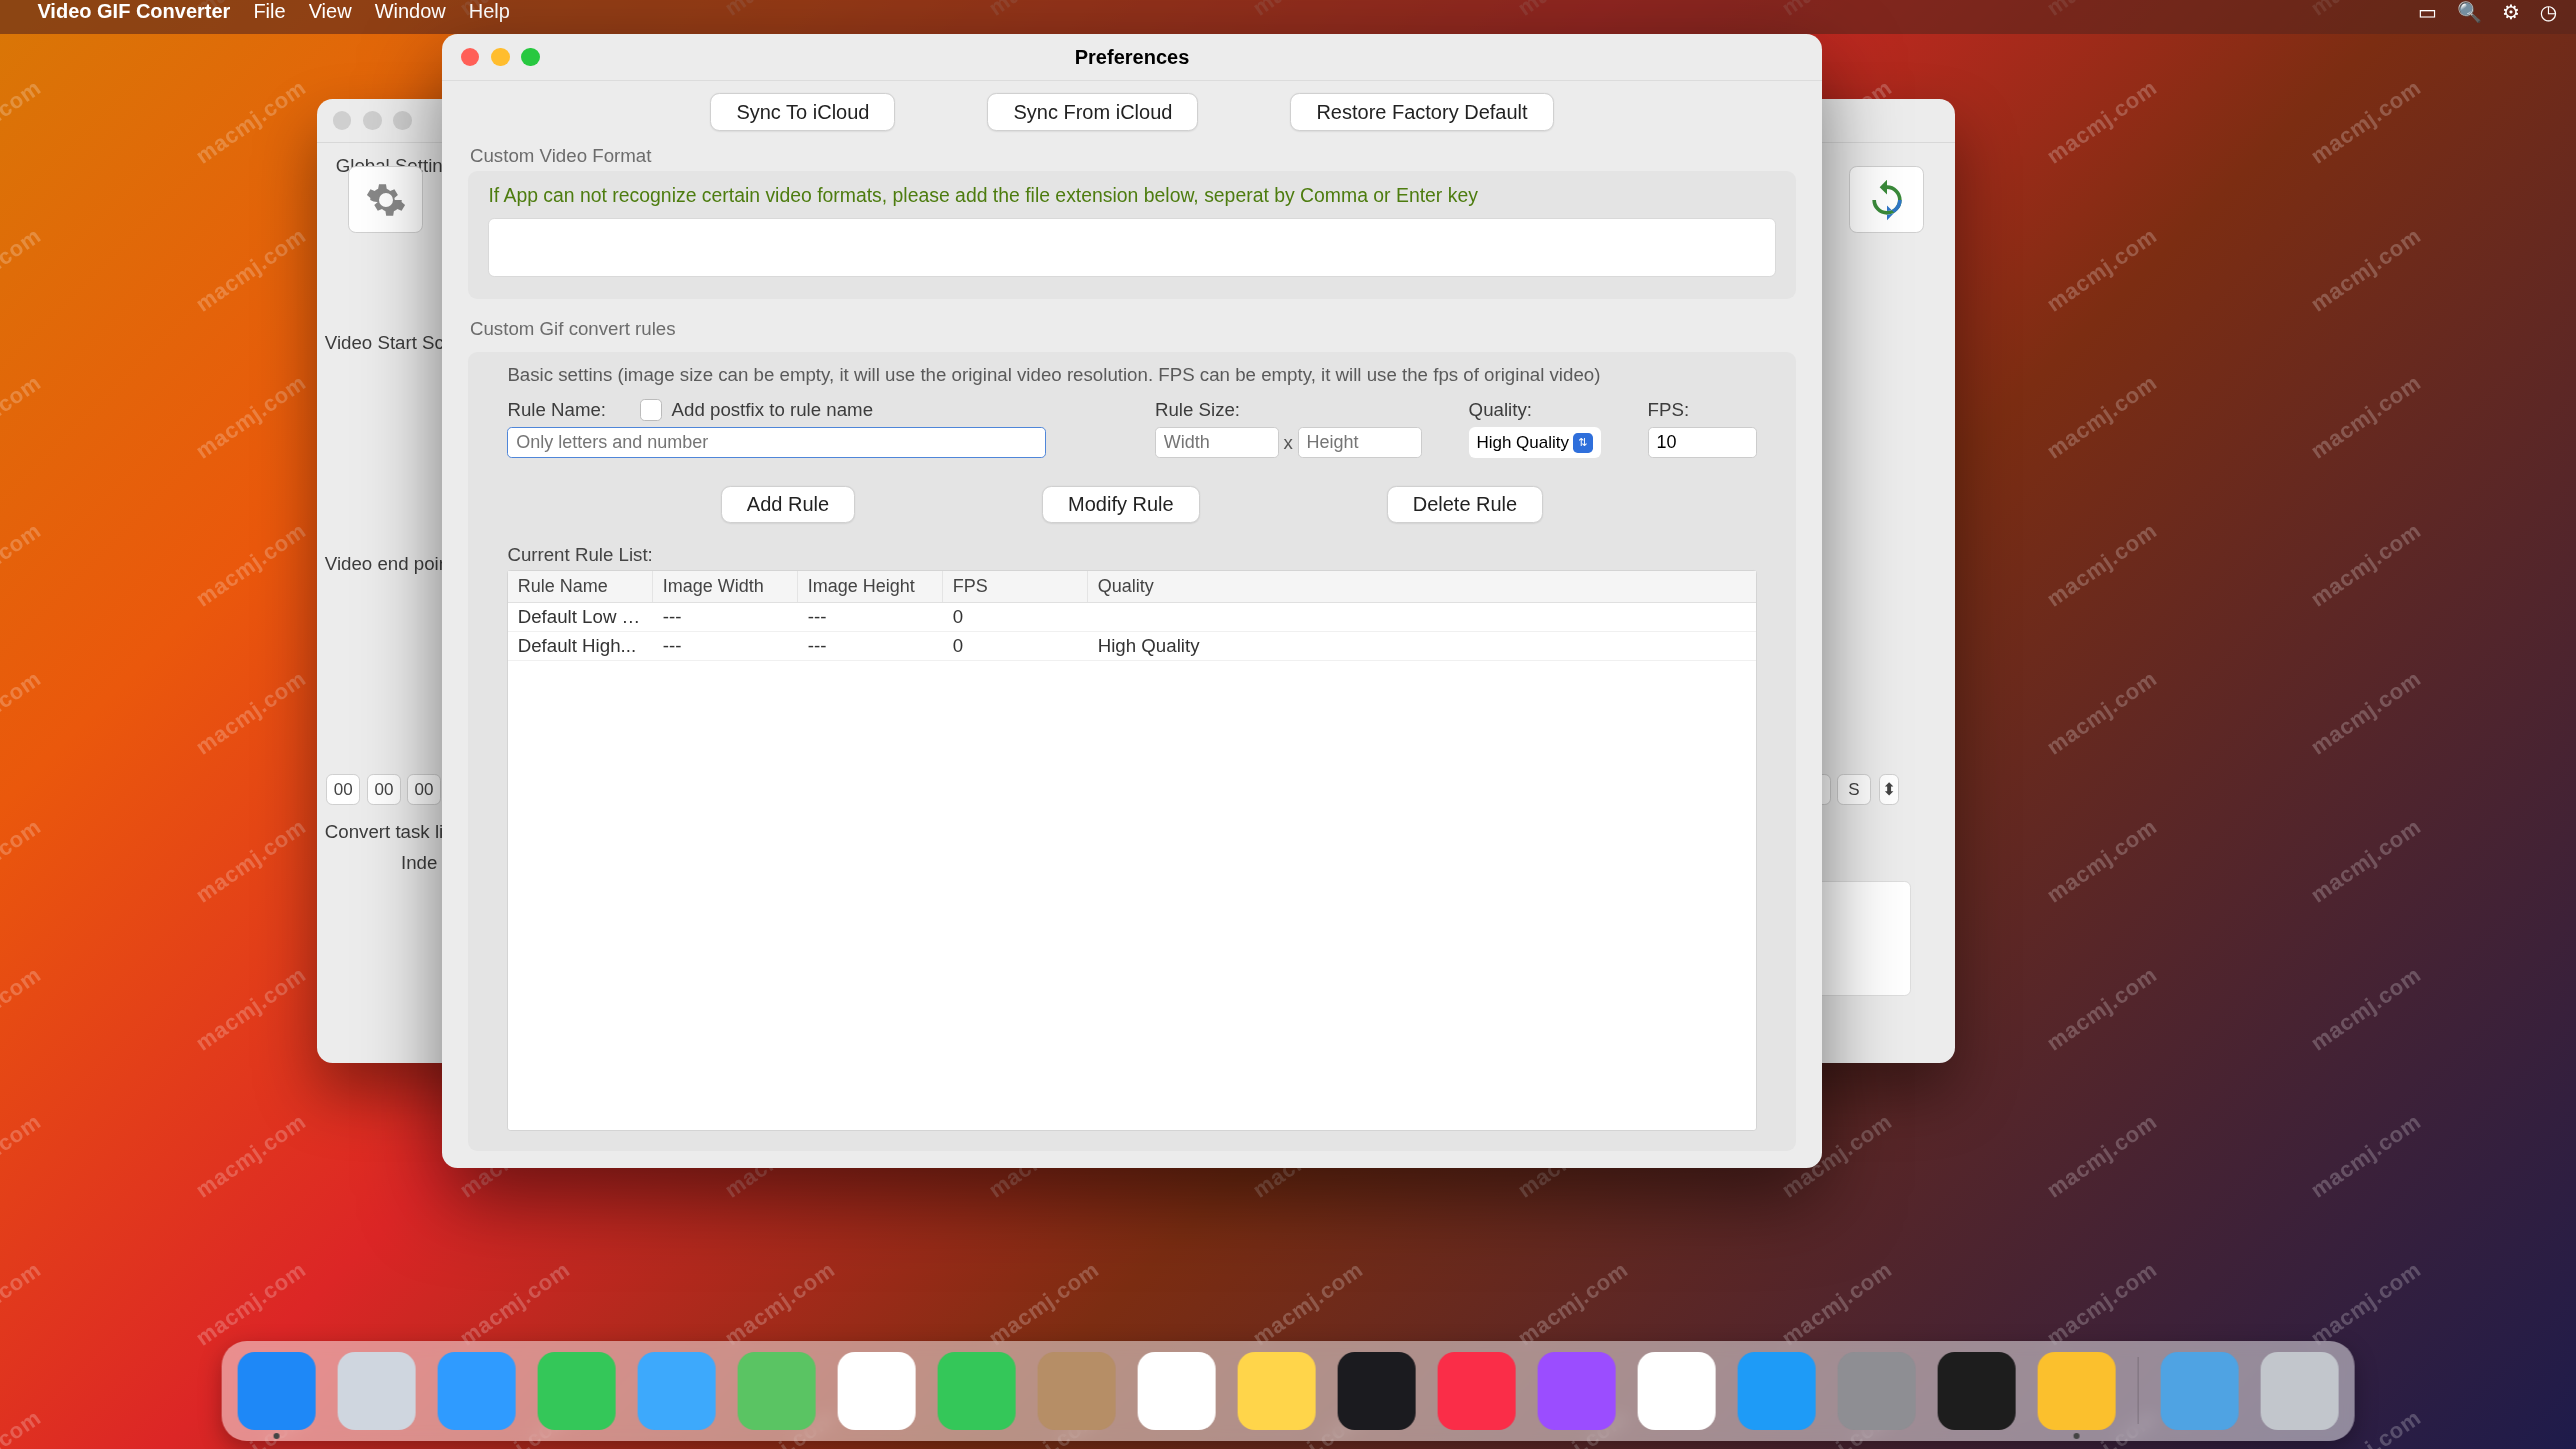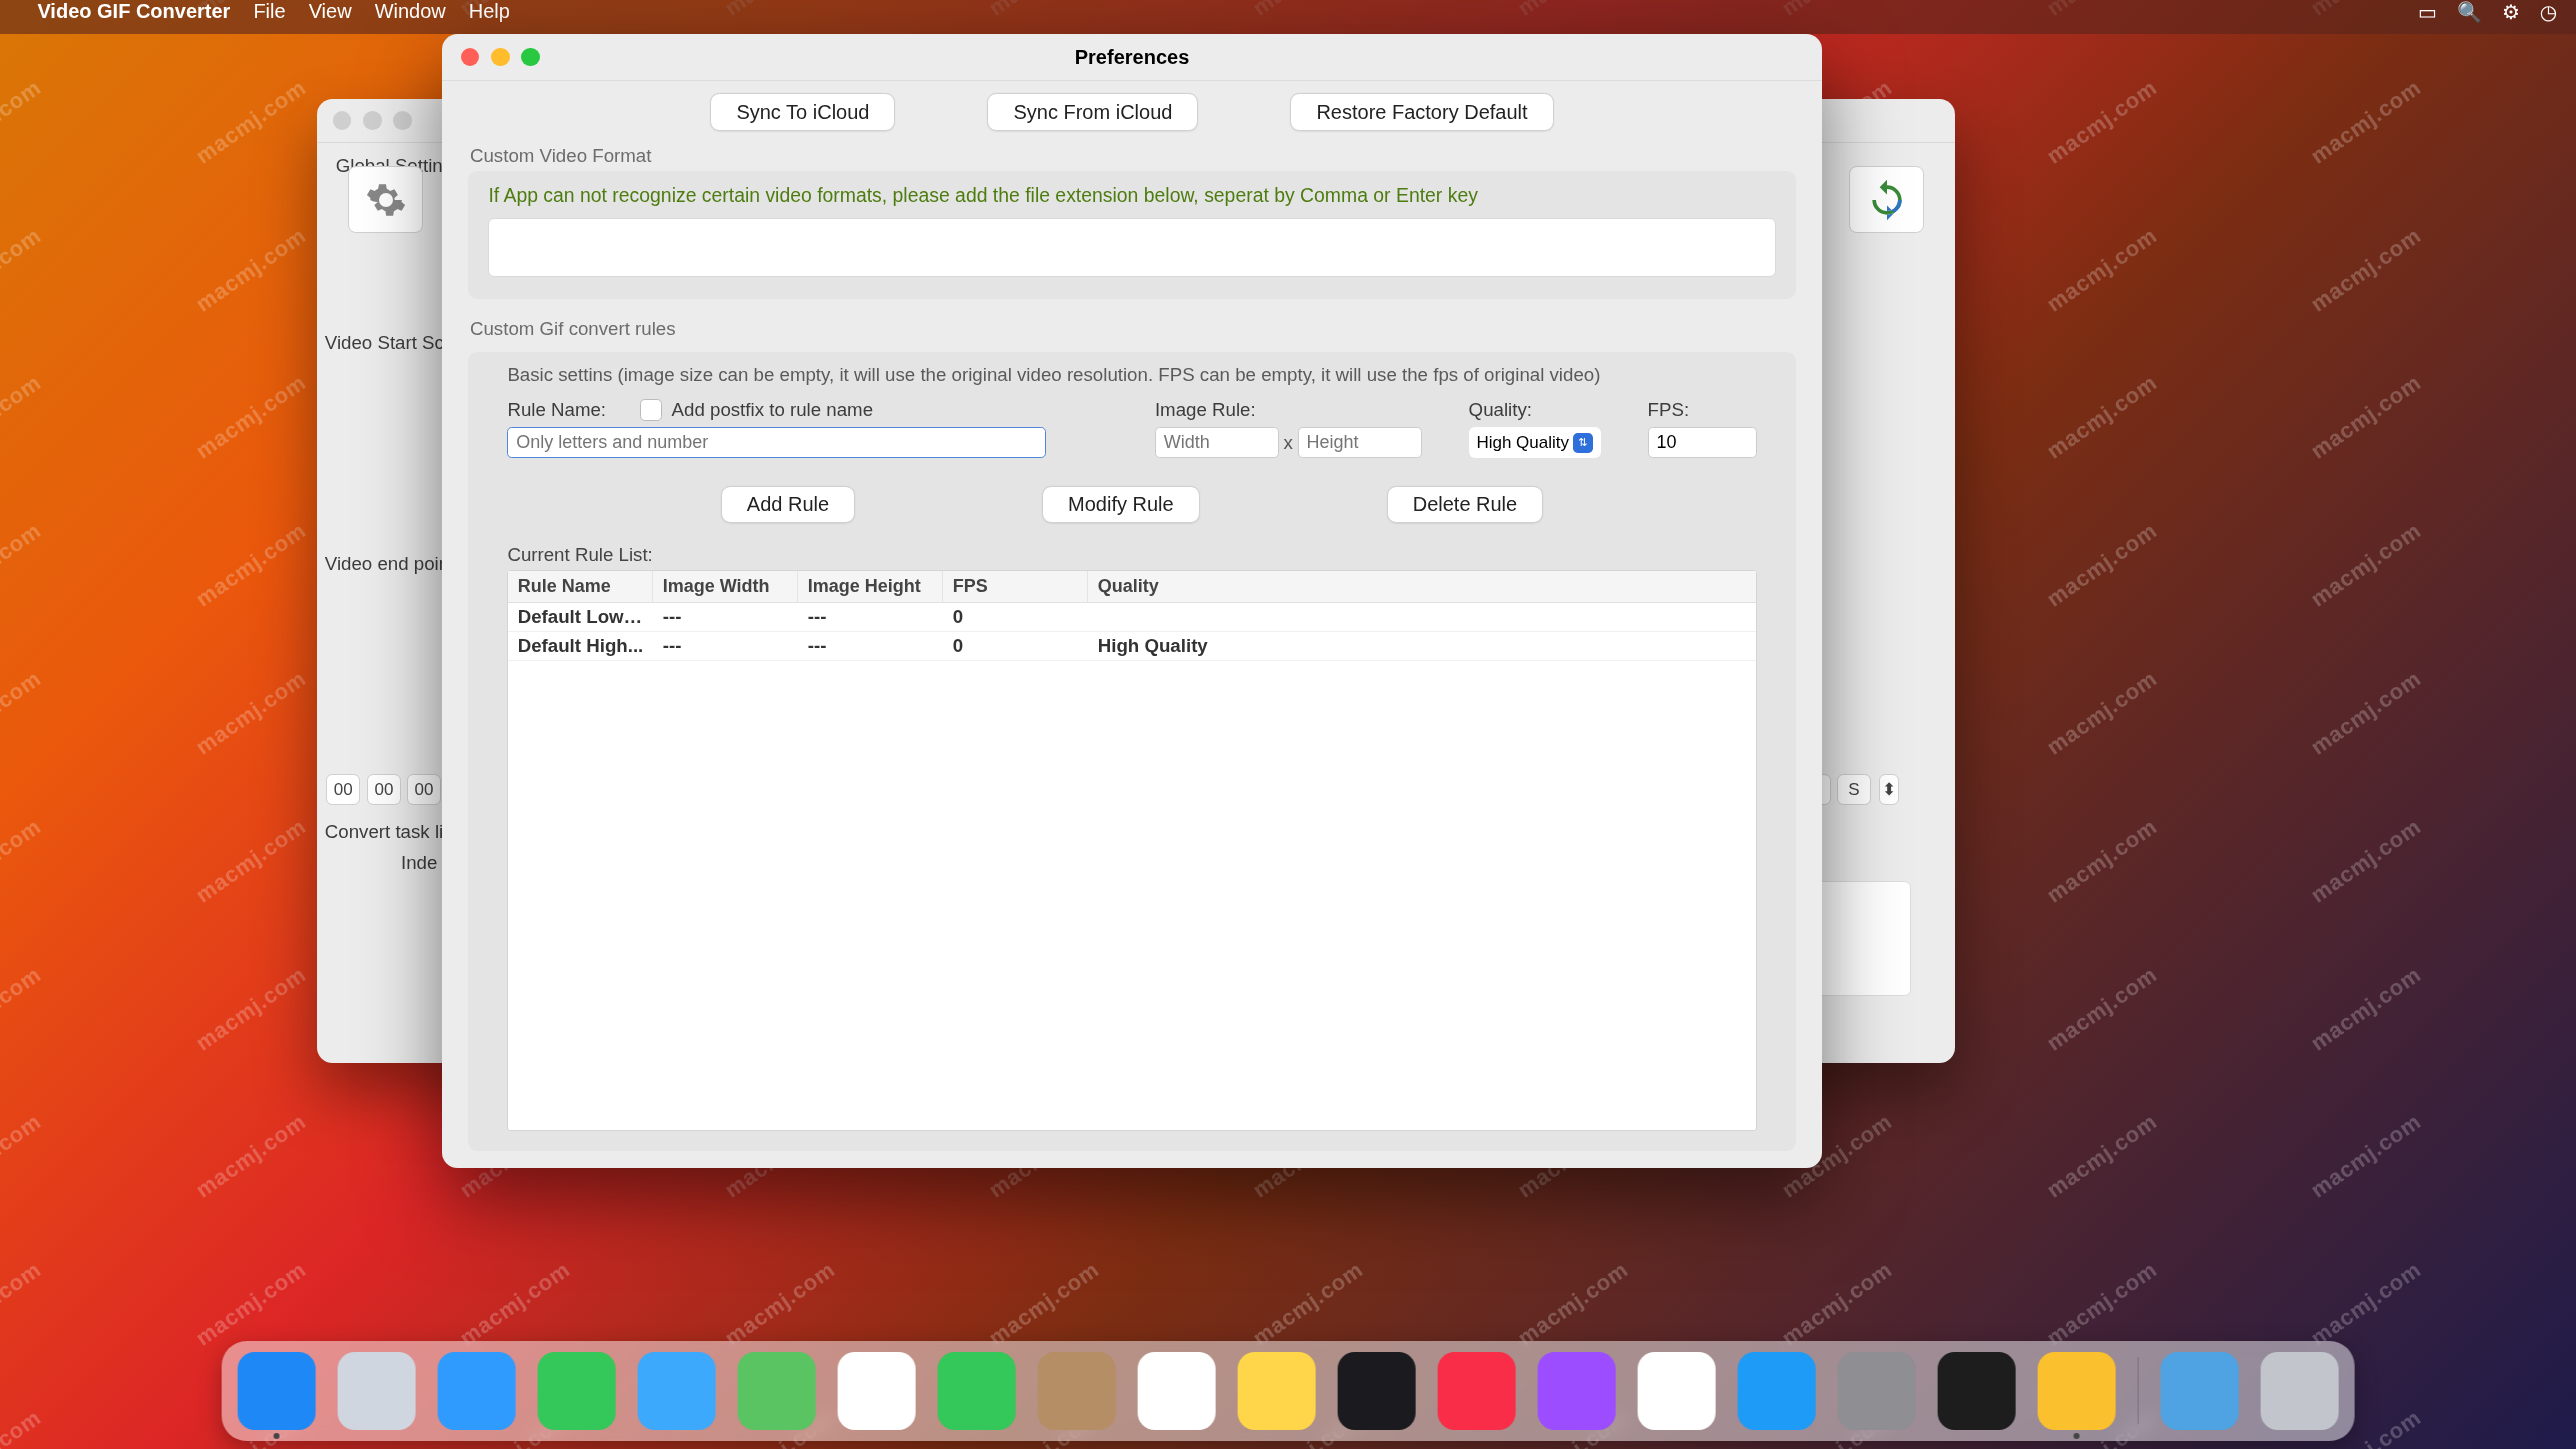--- a/index.html
+++ b/index.html
@@ -129,21 +129,21 @@
       display:flex; align-items:center; padding: 0 7.8px; justify-content:space-between;
       font-size: 17px; position:relative;
     }
     .select .arrows { background:#2f6fdb; color:#fff; border-radius:4.7px; width:20px; height:20px; display:flex;align-items:center;justify-content:center; font-size:11px; }
     .fps-in { width: 109px; height: 31px; border:0.8px solid #ccc;border-radius:4.7px;background:#fff;padding:3.1px 7.8px;font-size:18px; }
 
     .rule-buttons { display:flex; justify-content:center; gap: 187px; margin-top: 9.3px; margin-bottom: 15.6px; }
 
     .rule-list-label { font-size: 18.7px; color: #444; margin: 4.7px 0; }
     .rule-table {
-      background: #fff; border: 0.8px solid #d4d4d4; flex:1; border-radius: 3.1px; font-weight: bold;
+      background: #fff; border: 0.8px solid #d4d4d4; flex:1; border-radius: 3.1px;
     }
     .thead { display:flex; background:#f5f5f5; border-bottom: 0.8px solid #e0e0e0; }
     .th { padding: 4.7px 9.3px; font-size: 18px; color:#444; border-right:0.8px solid #e4e4e4; }
     .th:last-child { border-right:none; }
     .trow { display:flex; border-bottom:0.8px solid #f0f0f0; }
     .td { padding: 3.1px 9.3px; font-size: 18.7px; color:#333; white-space:nowrap; overflow:hidden; text-overflow:ellipsis; }
 
     .col-name { width: 145px; }
     .col-w { width: 145px; }
     .col-h { width: 145px; }
@@ -381,21 +381,21 @@
           <div class="rule-name-row">
             <label class="hdr">Rule Name:</label>
             <div style="width:15.6px;"></div>
             <div class="chk"></div>
             <label style="font-size:18.7px;color:#3c3c3c;">Add postfix to rule name</label>
           </div>
           <input class="text-input" placeholder="Only letters and number" style="">
         </div>
 
         <div class="rule-col">
-          <label class="hdr">Image Rule:</label>
+          <label class="hdr">Rule Size:</label>
           <div class="size-row">
             <input class="size-in" placeholder="Width" style="">
             <span class="x-sep">x</span>
             <input class="size-in" placeholder="Height" style="">
           </div>
         </div>
 
         <div class="rule-col">
           <label class="hdr">Quality:</label>
           <div class="select">

